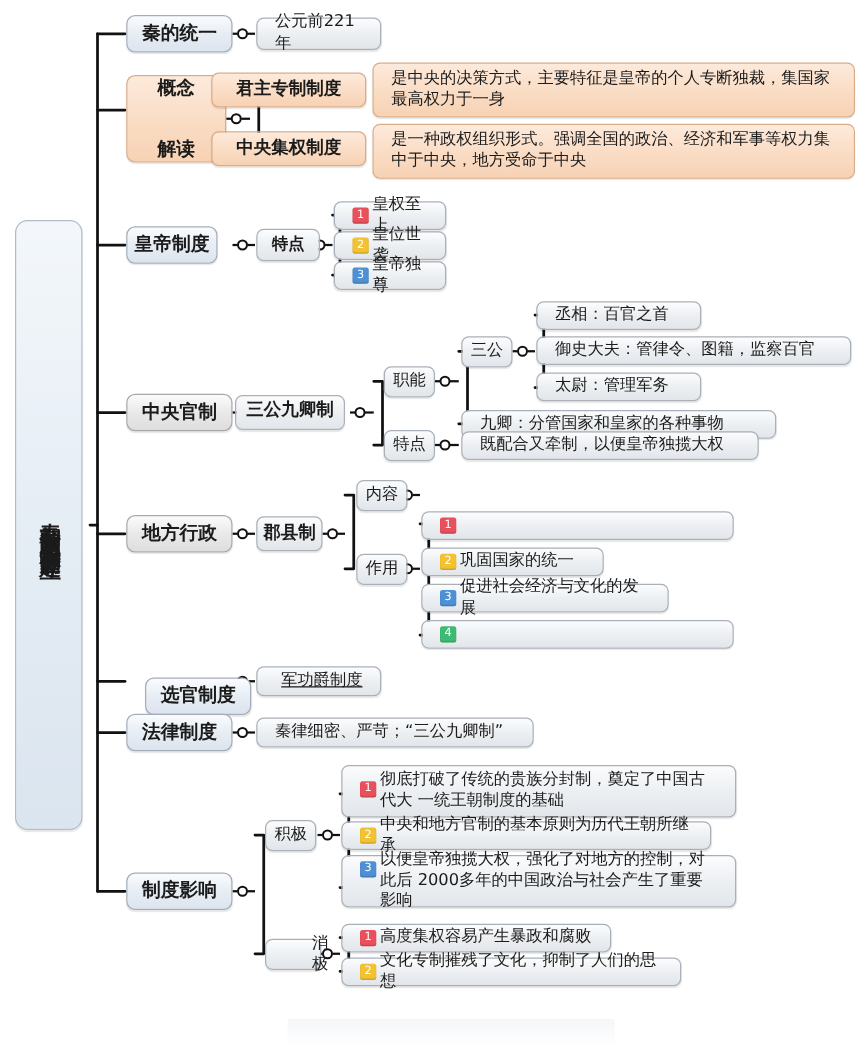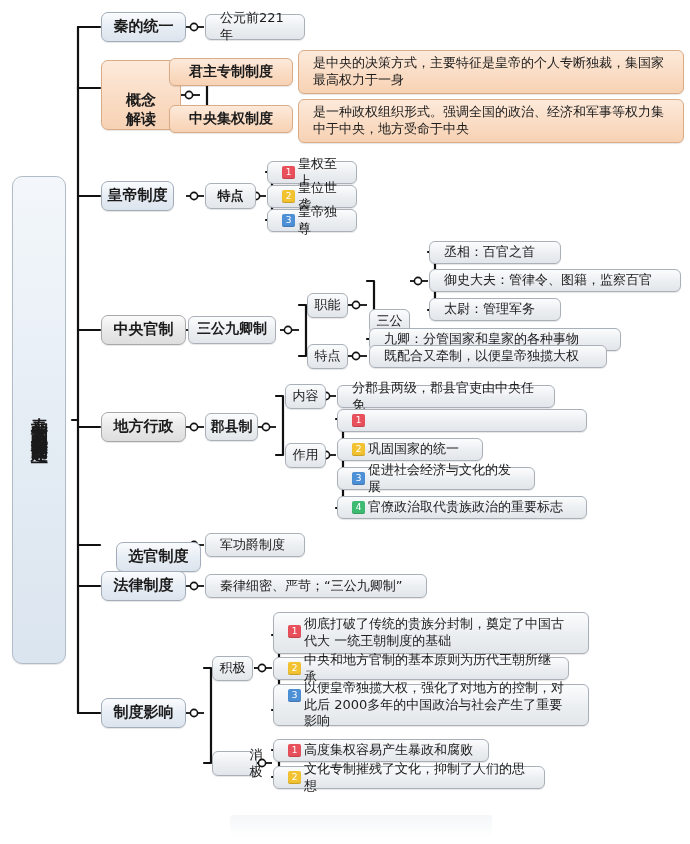--- a/index.html
+++ b/index.html
@@ -218,21 +218,21 @@
     <span>秦朝专制主义中央集权制度的建立</span>
   </div>
 
   <div class="node lvl1" style="left:101px;top:12px;width:85px;height:30px;">
     <span>秦的统一</span>
   </div>
   <div class="node pad fs13" style="left:205px;top:14px;width:100px;height:26px;justify-content:center;">
     <span>公元前221年</span>
   </div>
 
-  <div class="node lvl1 orange c" style="left:101px;top:60px;width:80px;height:70px;flex-direction:column;justify-content:flex-end;">
+  <div class="node lvl1 orange c" style="left:101px;top:60px;width:80px;height:70px;flex-direction:column;justify-content:space-between;">
     <span>概念</span>
     <span>解读</span>
   </div>
 
   <div class="node orange-lg bold fs14 c" style="left:169px;top:58px;width:124px;height:28px;">
     <span>君主专制制度</span>
   </div>
   <div class="node orange-lg pad fs13" style="left:298px;top:50px;width:386px;height:44px;">
     <span class="txt">是中央的决策方式，主要特征是皇帝的个人专断独裁，集国家最高权力于一身</span>
   </div>
@@ -273,21 +273,21 @@
   <div class="node lvl1 gray" style="left:101px;top:315px;width:85px;height:30px;">
     <span>中央官制</span>
   </div>
   <div class="node bold fs14 c" style="left:188px;top:316px;width:88px;height:28px;font-family:Liberation Mono, monospace;">
     <span>三公九卿制</span>
   </div>
 
   <div class="node fs13 c" style="left:307px;top:293px;width:41px;height:25px;">
     <span>职能</span>
   </div>
-  <div class="node fs13 c" style="left:369px;top:269px;width:41px;height:25px;margin-top:40px;">
+  <div class="node fs13 c" style="left:369px;top:269px;width:41px;height:25px;">
     <span>三公</span>
   </div>
 
   <div class="node pad fs13" style="left:429px;top:241px;width:132px;height:23px;">
     <span>丞相：百官之首</span>
   </div>
   <div class="node pad fs13" style="left:429px;top:269px;width:252px;height:23px;">
     <span>御史大夫：管律令、图籍，监察百官</span>
   </div>
   <div class="node pad fs13" style="left:429px;top:298px;width:132px;height:23px;">
@@ -308,23 +308,20 @@
   <div class="node lvl1 gray" style="left:101px;top:412px;width:85px;height:30px;">
     <span>地方行政</span>
   </div>
   <div class="node bold fs14 c" style="left:205px;top:413px;width:53px;height:28px;">
     <span>郡县制</span>
   </div>
 
   <div class="node fs13 c" style="left:285px;top:384px;width:41px;height:25px;">
     <span>内容</span>
   </div>
-  <div class="node pad fs13" style="left:337px;top:385px;width:218px;height:23px;">
-    <span>分郡县两级，郡县官吏由中央任免</span>
-  </div>
 
   <div class="node fs13 c" style="left:285px;top:443px;width:41px;height:25px;">
     <span>作用</span>
   </div>
 
   <div class="node pad fs13" style="left:337px;top:409px;width:250px;height:23px;">
     <span class="row">
       <span class="badge b1">1</span>
     </span>
   </div>
@@ -336,28 +333,27 @@
   </div>
   <div class="node pad fs13" style="left:337px;top:467px;width:198px;height:23px;">
     <span class="row">
       <span class="badge b3">3</span>
       <span>促进社会经济与文化的发展</span>
     </span>
   </div>
   <div class="node pad fs13" style="left:337px;top:496px;width:250px;height:23px;">
     <span class="row">
       <span class="badge b4">4</span>
-      <span>官僚政治取代贵族政治的重要标志</span>
     </span>
   </div>
 
   <div class="node lvl1" style="left:116px;top:530px;width:85px;height:30px;margin-top:12px;">
     <span>选官制度</span>
   </div>
-  <div class="node pad fs13" style="left:205px;top:533px;width:100px;height:24px;justify-content:flex-start;">
+  <div class="node pad fs13" style="left:205px;top:533px;width:100px;height:24px;justify-content:flex-end;text-decoration:underline;">
     <span>军功爵制度</span>
   </div>
 
   <div class="node lvl1" style="left:101px;top:571px;width:85px;height:30px;">
     <span>法律制度</span>
   </div>
   <div class="node pad fs13" style="left:205px;top:574px;width:222px;height:24px;">
     <span>秦律细密、严苛；“三公九卿制”</span>
   </div>
 

